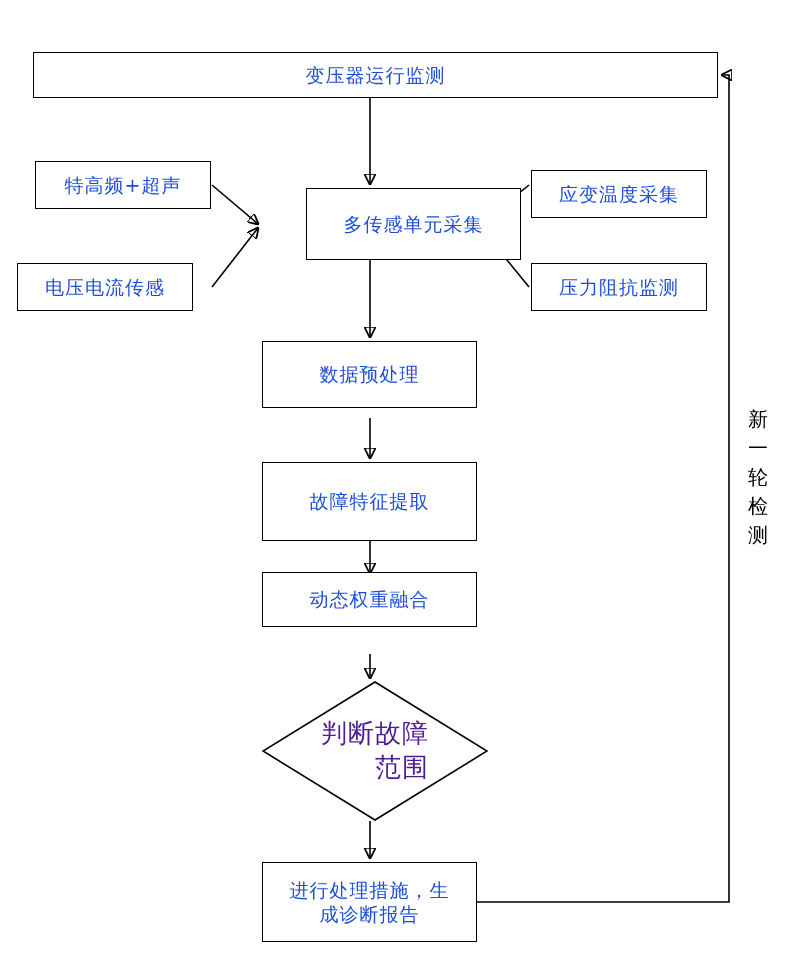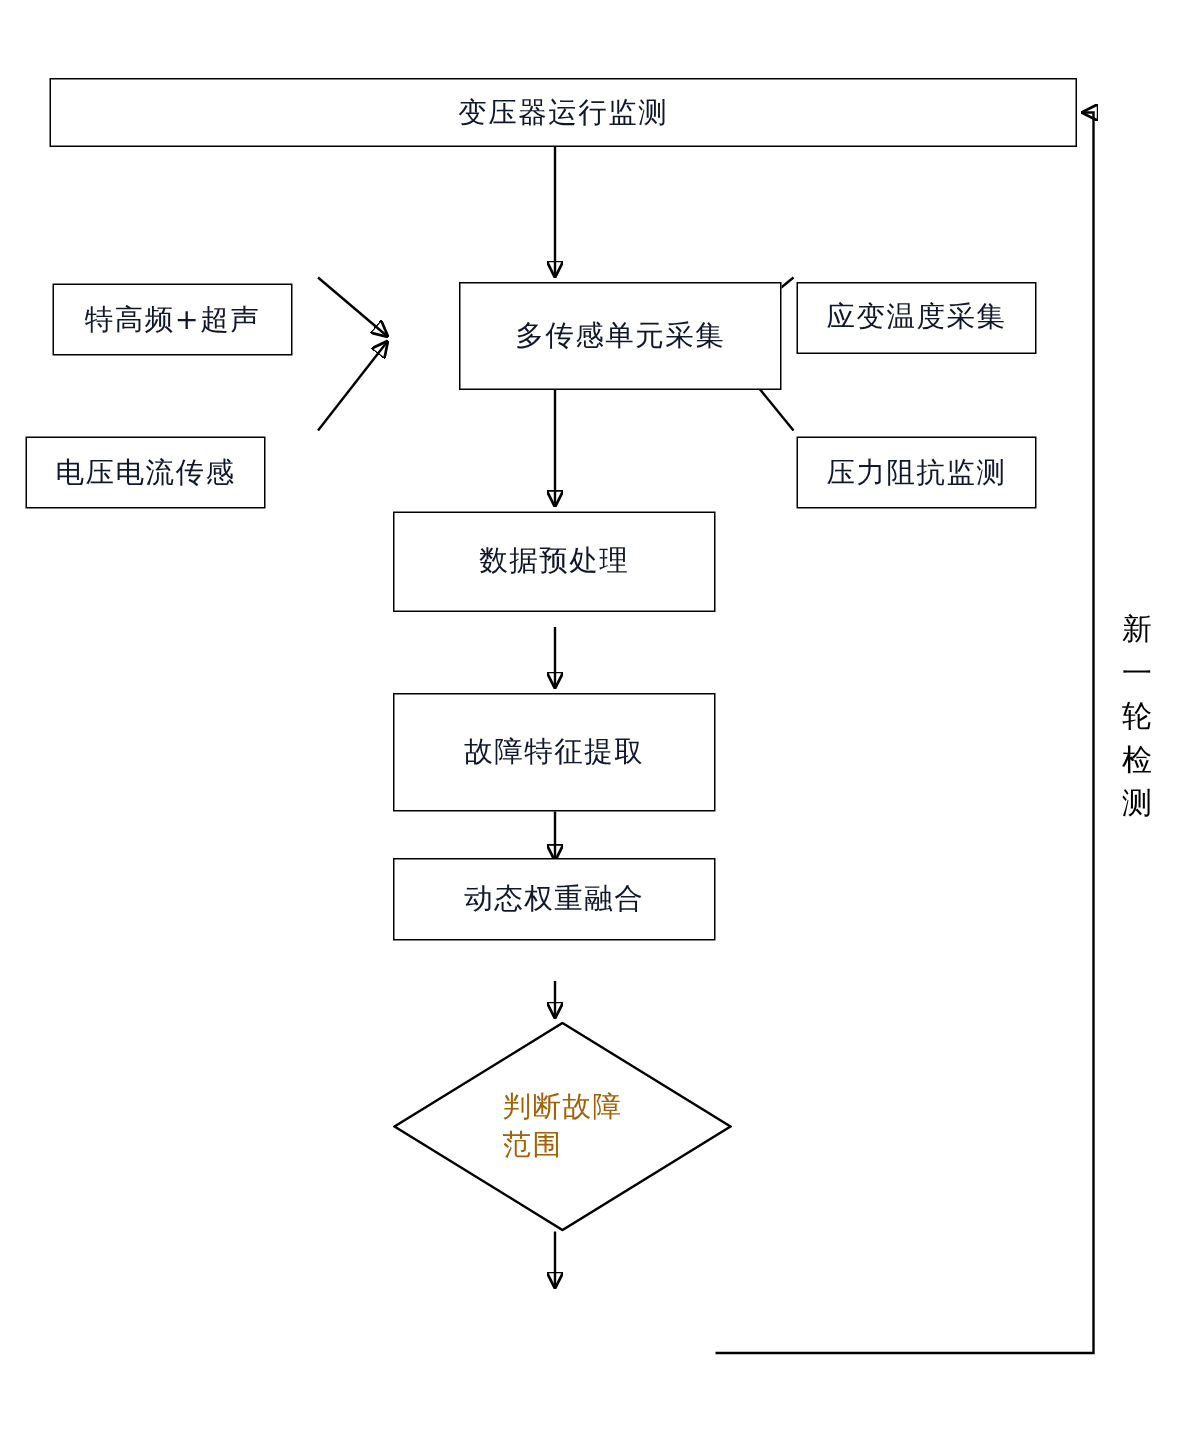--- a/index.html
+++ b/index.html
@@ -19,48 +19,47 @@
   }
   .node {
     position: absolute;
     box-sizing: border-box;
     border: 1px solid #000000;
     background: #ffffff;
     display: flex;
     align-items: center;
     justify-content: center;
     text-align: center;
-    color: #0f172a;
+    color: #1d4ed8;
     font-family: "DejaVu Sans", "Liberation Sans", sans-serif;
     line-height: 1.28;
     letter-spacing: 1px;
   }
   .node-text {
     display: block;
     white-space: pre-line;
     padding: 0 6px;
   }
   
   #node-monitor {
     left: 33px;
     top: 52px;
     width: 685px;
     height: 46px;
     font-size: 19px;
   }
   
   .sensor-box {
-    width: 160px;
+    width: 176px;
     height: 48px;
     font-size: 19px;
-    margin-top: 28px;
   }
   #node-uhf-ultrasonic { left: 35px;  top: 161px; }
   #node-voltage-current { left: 17px;  top: 263px; }
-  #node-strain-temp     { left: 531px; top: 160px; font-family: Liberation Serif, serif; }
+  #node-strain-temp     { left: 531px; top: 170px; }
   #node-pressure-imped  { left: 531px; top: 263px; justify-content: center; }
 
   
   .process-box {
     left: 262px;
     width: 215px;
     font-size: 19px;
   }
   #node-multisensor   { top: 188px; height: 72px; margin-left: 44px; }
   #node-preprocess    { top: 341px; height: 67px; justify-content: center; }
@@ -84,23 +83,23 @@
   }
   #node-decision-label {
     position: absolute;
     left: 0;
     top: 0;
     width: 226px;
     height: 140px;
     display: flex;
     align-items: center;
     justify-content: center;
-    text-align: left;
-    font-size: 19px;
-    color: #a16207;
+    text-align: right;
+    font-size: 26px;
+    color: #4c1d95;
     line-height: 1.3;
     letter-spacing: 1px;
     white-space: pre-line;
   }
 
   
   #loop-label {
     position: absolute;
     left: 743px;
     top: 405px;
@@ -201,20 +200,24 @@
   </div>
 
   <div id="node-decision-wrap">
     <svg viewBox="0 0 226 140">
       <polygon points="113,1 225,70 113,139 1,70" fill="#ffffff" stroke="#000000" stroke-width="1.6"></polygon>
     </svg>
     <div id="node-decision-label">判断故障
 范围</div>
   </div>
 
+  <div class="node process-box" id="node-report">
+    <span class="node-text">进行处理措施，生
+成诊断报告</span>
+  </div>
 
   <div id="loop-label">
     <span>新</span>
     <span>一</span>
     <span>轮</span>
     <span>检</span>
     <span>测</span>
   </div>
 
 </div>

